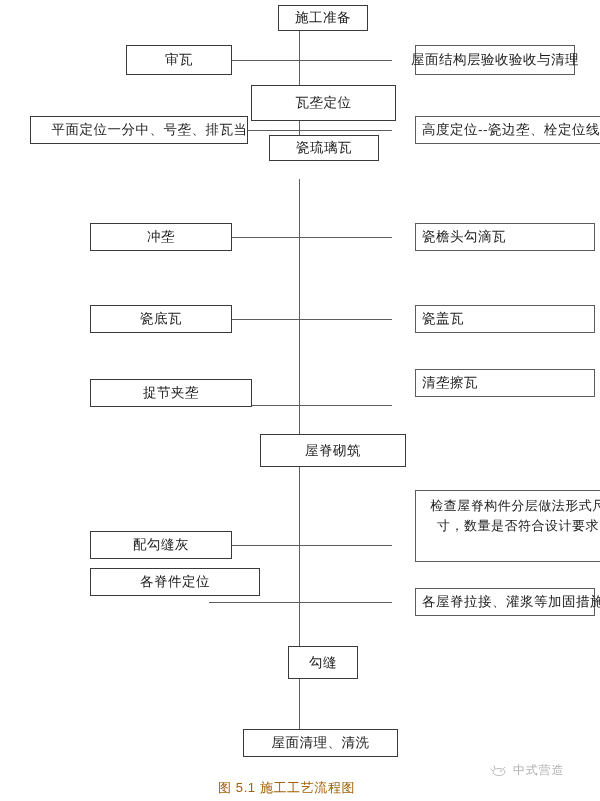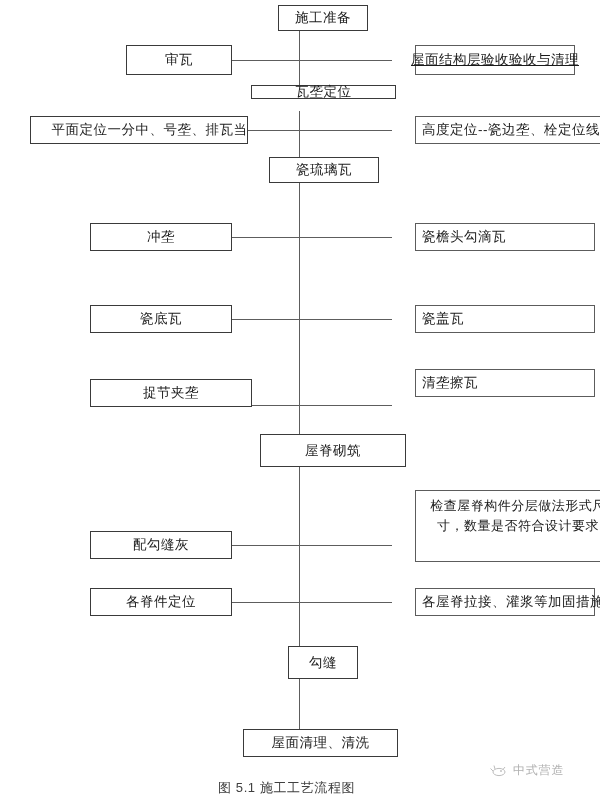--- a/index.html
+++ b/index.html
@@ -55,21 +55,21 @@
   .conn {
     position: absolute;
     background: #5d5d5d;
     z-index: 1;
   }
   .conn.v { width: 1.3px; }
   .conn.h { height: 1.3px; }
   .caption {
     position: absolute;
     font-size: 13px;
-    color: #404040;
+    color: #a16207;
     letter-spacing: 0.6px;
     white-space: nowrap;
   }
   .watermark {
     position: absolute;
     display: flex;
     align-items: center;
     gap: 5px;
     color: #b0b0b0;
     font-size: 12px;
@@ -94,49 +94,49 @@
   <div class="conn h" style="left:209px; top:237px; width:183px;"></div>
   <div class="conn h" style="left:209px; top:319px; width:183px;"></div>
   <div class="conn h" style="left:209px; top:405px; width:183px;"></div>
   <div class="conn h" style="left:209px; top:545px; width:183px;"></div>
   <div class="conn h" style="left:209px; top:602px; width:183px;"></div>
 
   <div class="node" style="left:255px; top:5px; width:90px; height:26px;">施工准备</div>
 
   <div class="node" style="left:103px; top:45px; width:106px; height:30px;">审瓦</div>
 
-  <div class="node thin" style="left:392px; top:45px; width:160px; height:30px;text-decoration:underline;">屋面结构层验收验收与清理</div>
+  <div class="node thin" style="left:392px; top:45px; width:160px; height:30px;">屋面结构层验收验收与清理</div>
 
-  <div class="node" style="left:228px; top:85px; width:145px; height:14px;">瓦垄定位</div>
+  <div class="node" style="left:228px; top:85px; width:145px; height:36px;">瓦垄定位</div>
 
   <div class="node" style="left:7px; top:116px; width:218px; height:28px;padding-left:21px;">平面定位一分中、号垄、排瓦当</div>
 
   <div class="node thin faded-lead align-left" style="left:392px; top:116px; width:200px; height:28px;">高度定位--瓷边垄、栓定位线</div>
 
-  <div class="node faded-lead" style="left:246px; top:157px; width:110px; height:26px;">瓷琉璃瓦</div>
+  <div class="node faded-lead" style="left:246px; top:135px; width:110px; height:26px;">瓷琉璃瓦</div>
 
   <div class="node" style="left:67px; top:223px; width:142px; height:28px;">冲垄</div>
 
   <div class="node thin faded-lead align-left" style="left:392px; top:223px; width:180px; height:28px;">瓷檐头勾滴瓦</div>
 
   <div class="node faded-lead" style="left:67px; top:305px; width:142px; height:28px;">瓷底瓦</div>
 
   <div class="node thin faded-lead align-left" style="left:392px; top:305px; width:180px; height:28px;">瓷盖瓦</div>
 
   <div class="node" style="left:67px; top:379px; width:162px; height:28px;">捉节夹垄</div>
 
   <div class="node thin align-left" style="left:392px; top:369px; width:180px; height:28px;">清垄擦瓦</div>
 
   <div class="node" style="left:237px; top:434px; width:146px; height:33px;">屋脊砌筑</div>
 
   <div class="node thin multiline" style="left:392px; top:490px; width:204px; height:72px; font-size:13px;">检查屋脊构件分层做法形式尺寸，数量是否符合设计要求</div>
 
   <div class="node" style="left:67px; top:531px; width:142px; height:28px;">配勾缝灰</div>
 
-  <div class="node" style="left:67px; top:588px; width:142px; height:28px;">各脊件定位</div>
+  <div class="node" style="left:67px; top:568px; width:170px; height:28px;">各脊件定位</div>
 
   <div class="node thin align-left" style="left:392px; top:588px; width:180px; height:28px;">各屋脊拉接、灌浆等加固措施</div>
 
   <div class="node" style="left:265px; top:646px; width:70px; height:33px;">勾缝</div>
 
   <div class="node" style="left:220px; top:729px; width:155px; height:28px;">屋面清理、清洗</div>
 
   <div class="caption" style="left:218px; top:779px;">图 5.1  施工工艺流程图</div>
 
   <div class="watermark" style="left:490px; top:762px;">

